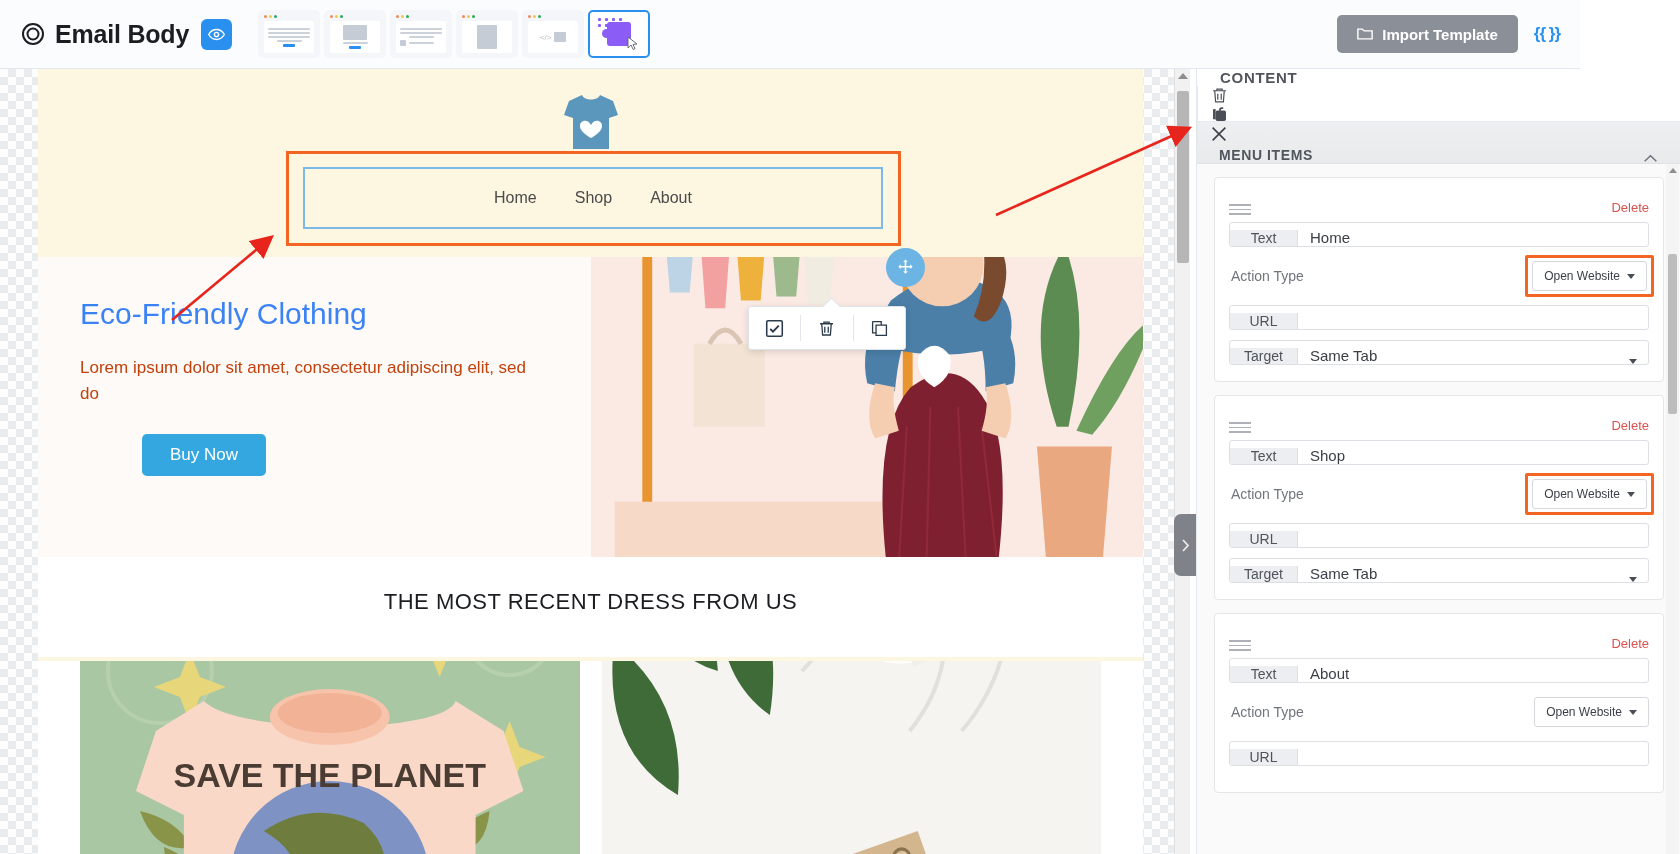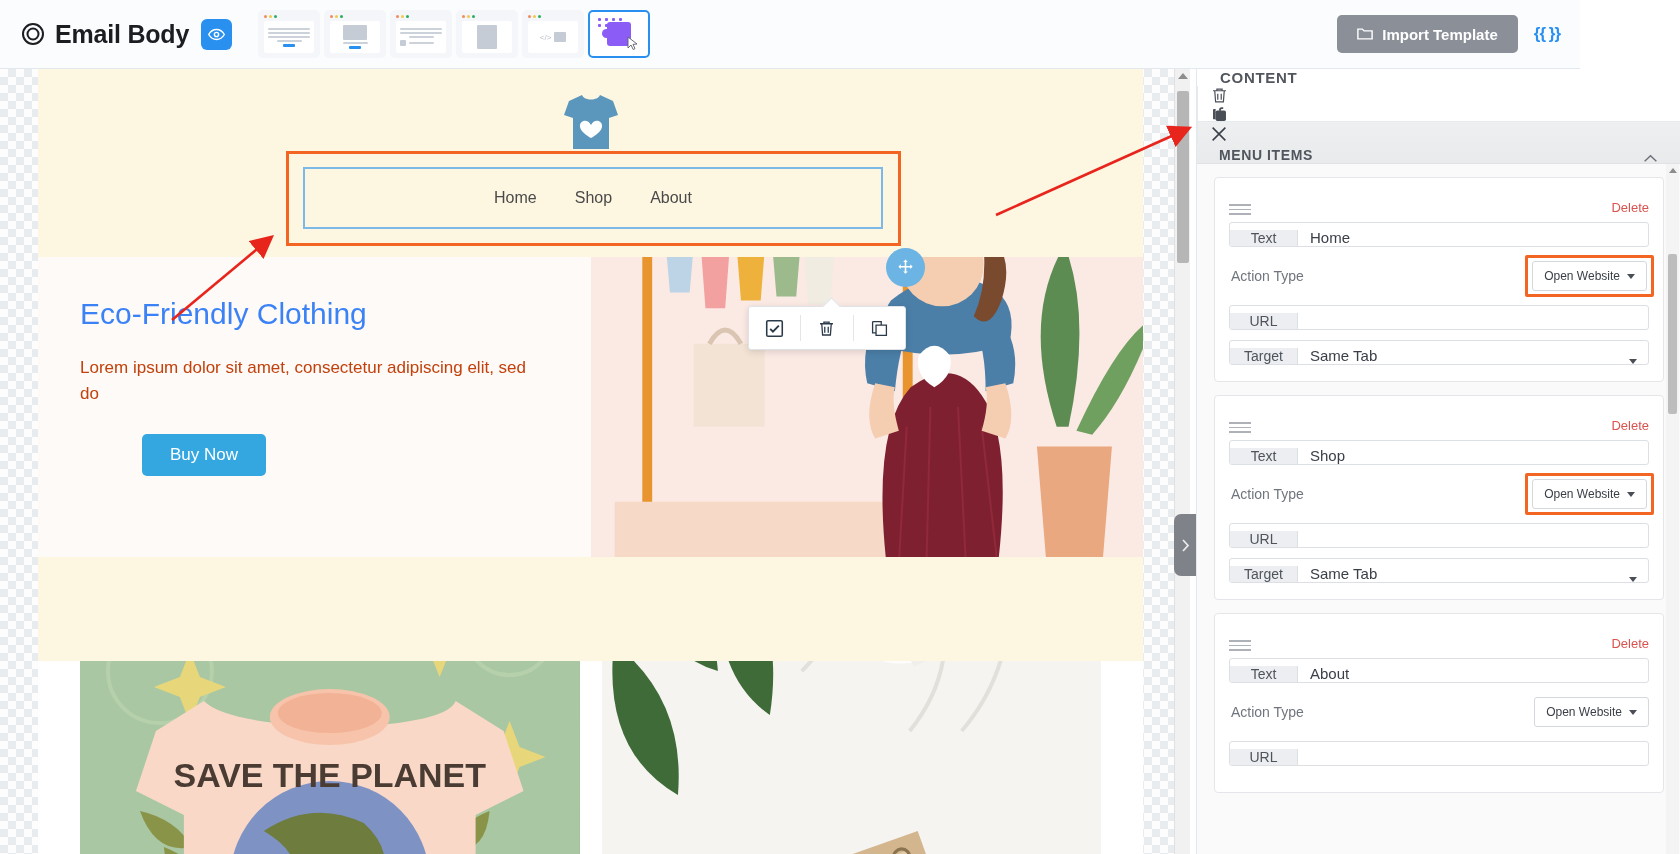--- a/index.html
+++ b/index.html
@@ -488,20 +488,23 @@
               <path d="M182 124 q-8 -10 -16 0 q-2 10 8 16 q10 -6 8 -16z" fill="#fff"></path>
               <path d="M144 138 q-6 18 0 28 l12 -4 q-4 -14 -2 -22z" fill="#f5cdb0"></path>
               <path d="M210 138 q6 18 0 28 l-12 -4 q4 -14 2 -22z" fill="#f5cdb0"></path>
               <path d="M156 232 q4 8 -2 12 h22 q-2 -8 -4 -12z" fill="#f5cdb0"></path>
               <path d="M186 232 q4 8 -2 12 h20 q-2 -8 -4 -12z" fill="#f5cdb0"></path>
             </g>
           </svg>
         </div>
       </div>
 
+      <div class="band">
+        <div class="band-title">THE MOST RECENT DRESS FROM US</div>
+      </div>
 
       <div class="products">
         <div class="product p1">
           <svg width="100%" height="100%" viewBox="0 0 250 260" preserveAspectRatio="xMidYMid slice">
             <rect width="250" height="260" fill="#a9c7a2"></rect>
             <g fill="none" stroke="#b8d2ae" stroke-width="2" opacity=".8">
               <circle cx="40" cy="70" r="26"></circle>
                 <circle cx="215" cy="50" r="22"></circle>
                 <path d="M40 20 q25 15 5 35"></path>
             </g>

